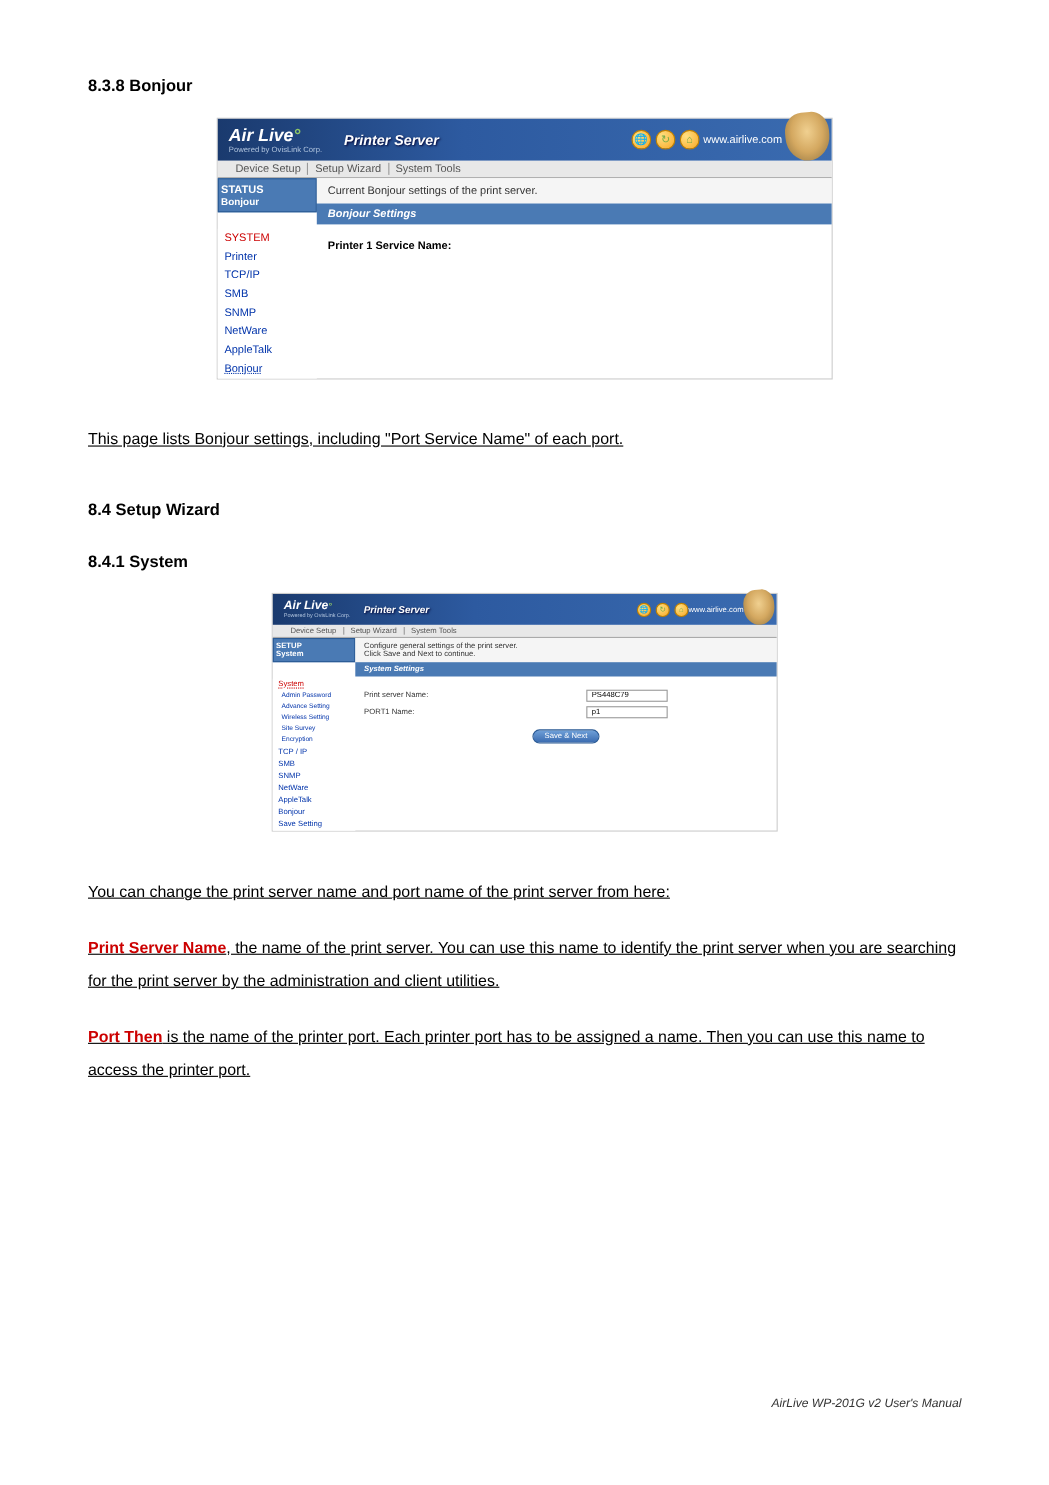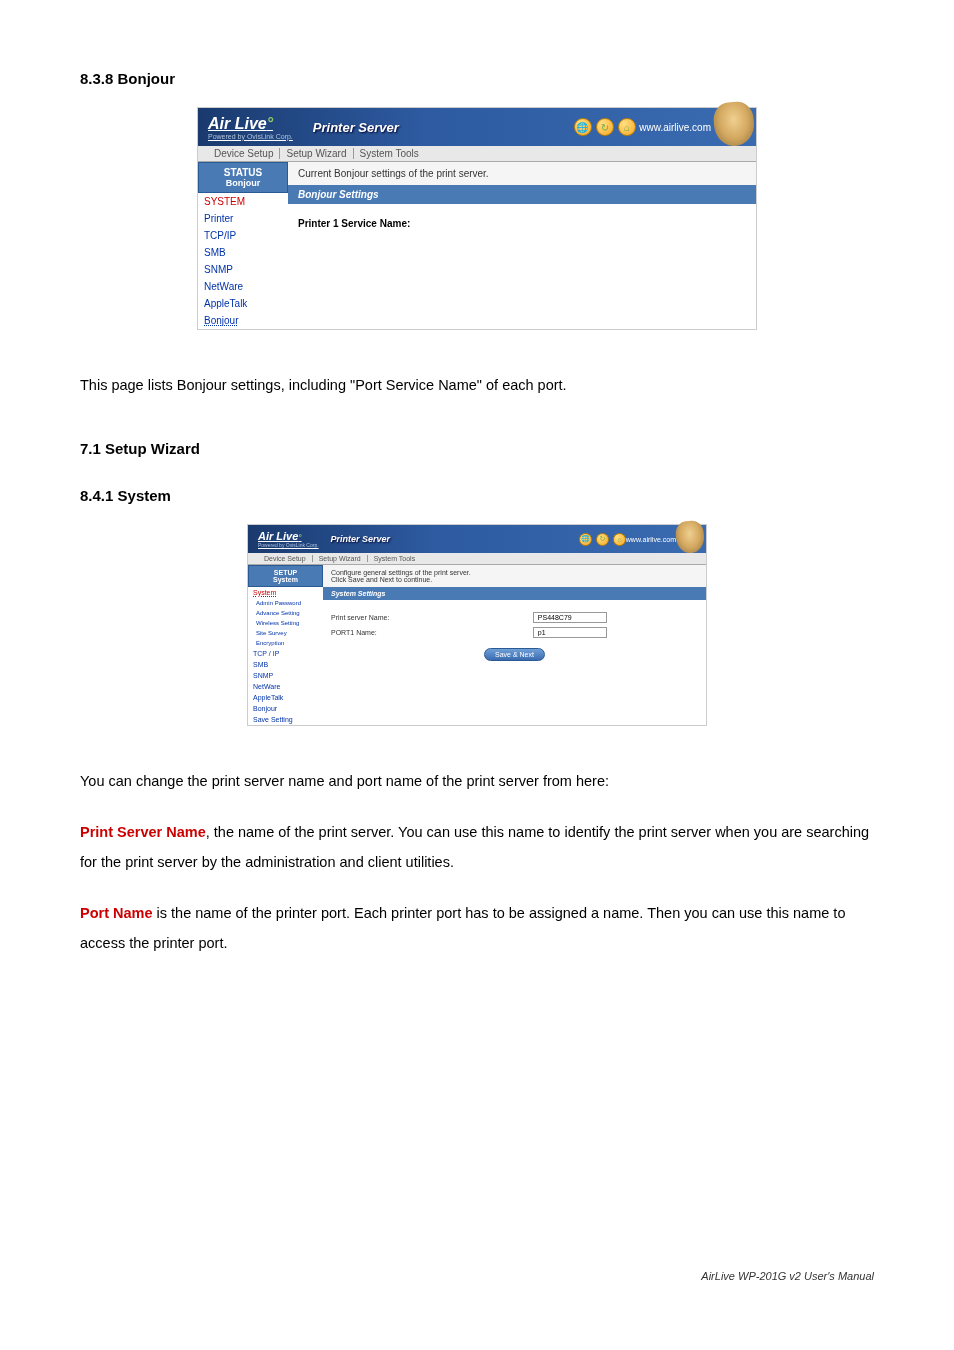--- a/index.html
+++ b/index.html
@@ -45,21 +45,20 @@
       color: #fff;
     }
     .header-bar2 {
       height: 28px;
     }
     .logo-area {
       display: flex;
       align-items: center;
       font-style: italic;
       font-weight: bold;
-      text-decoration: underline;
     }
     .logo-text {
       font-size: 16px;
       color: #fff;
     }
     .logo-text2 { font-size: 11px; }
     .logo-sub {
       font-size: 7px;
       color: #b0c4de;
       font-style: normal;
@@ -132,25 +131,24 @@
     .sidebar {
       width: 90px;
       background: #fff;
       padding: 0;
       border-right: 0;
     }
     .sidebar2 { width: 75px; }
     .sidebar-box {
       background: #4a7ab4;
       color: #fff;
-      text-align: center;
       padding: 4px 2px;
       font-size: 10px;
       font-weight: bold;
-      margin-bottom: 0;
+      margin-bottom: 15px;
       border: 1px solid #2a5a94;
     }
     .sidebar-box2 { font-size: 7px; padding: 3px 2px; }
     .sidebar-active-sub {
       font-size: 9px;
       display: block;
       font-weight: bold;
     }
     .sidebar-active-sub2 { font-size: 7px; }
     .sidebar-link {
@@ -226,20 +224,21 @@
       border: 1px solid #2a5a94;
       border-radius: 8px;
       padding: 2px 10px;
       font-size: 7px;
     }
     .body-text {
       font-size: 14.5px;
       line-height: 2.1;
       color: #000;
       margin-bottom: 20px;
+      text-decoration: underline;
     }
     .red-bold { color: #cc0000; font-weight: bold; }
     .footer {
       position: absolute;
       bottom: 40px;
       left: 80px;
       right: 80px;
     }
     .footer-right {
       text-align: right;
@@ -308,21 +307,21 @@
         </div>
       </div>
     </div>
   </div>
 </div>
 
 <p class="body-text">This page lists Bonjour settings, including "Port Service Name" of each port.</p>
 
 <div style="height:20px"></div>
 
-<div class="section-heading">7.1 Setup Wizard</div>
+<div class="section-heading">8.4 Setup Wizard</div>
 
 <div style="height:10px"></div>
 
 <div class="section-heading">8.4.1 System</div>
 
 <div class="screenshot-container">
   <div class="screenshot2">
     <div class="header-bar header-bar2">
       <div class="logo-area">
         <div>
@@ -388,18 +387,18 @@
   </div>
 </div>
 
 <p class="body-text">You can change the print server name and port name of the print server from here:</p>
 
 <p class="body-text">
   <span class="red-bold">Print Server Name</span><span>, the name of the print server. You can use this name to identify the print server when you are searching for the print server by the administration and client utilities.</span>
 </p>
 
 <p class="body-text">
-  <span class="red-bold">Port Name</span><span> is the name of the printer port. Each printer port has to be assigned a name. Then you can use this name to access the printer port.</span>
+  <span class="red-bold">Port Then</span><span> is the name of the printer port. Each printer port has to be assigned a name. Then you can use this name to access the printer port.</span>
 </p>
 
 <div class="footer">
   <div class="footer-right">AirLive WP-201G v2 User's Manual</div>
 </div>
 
 </body></html>

